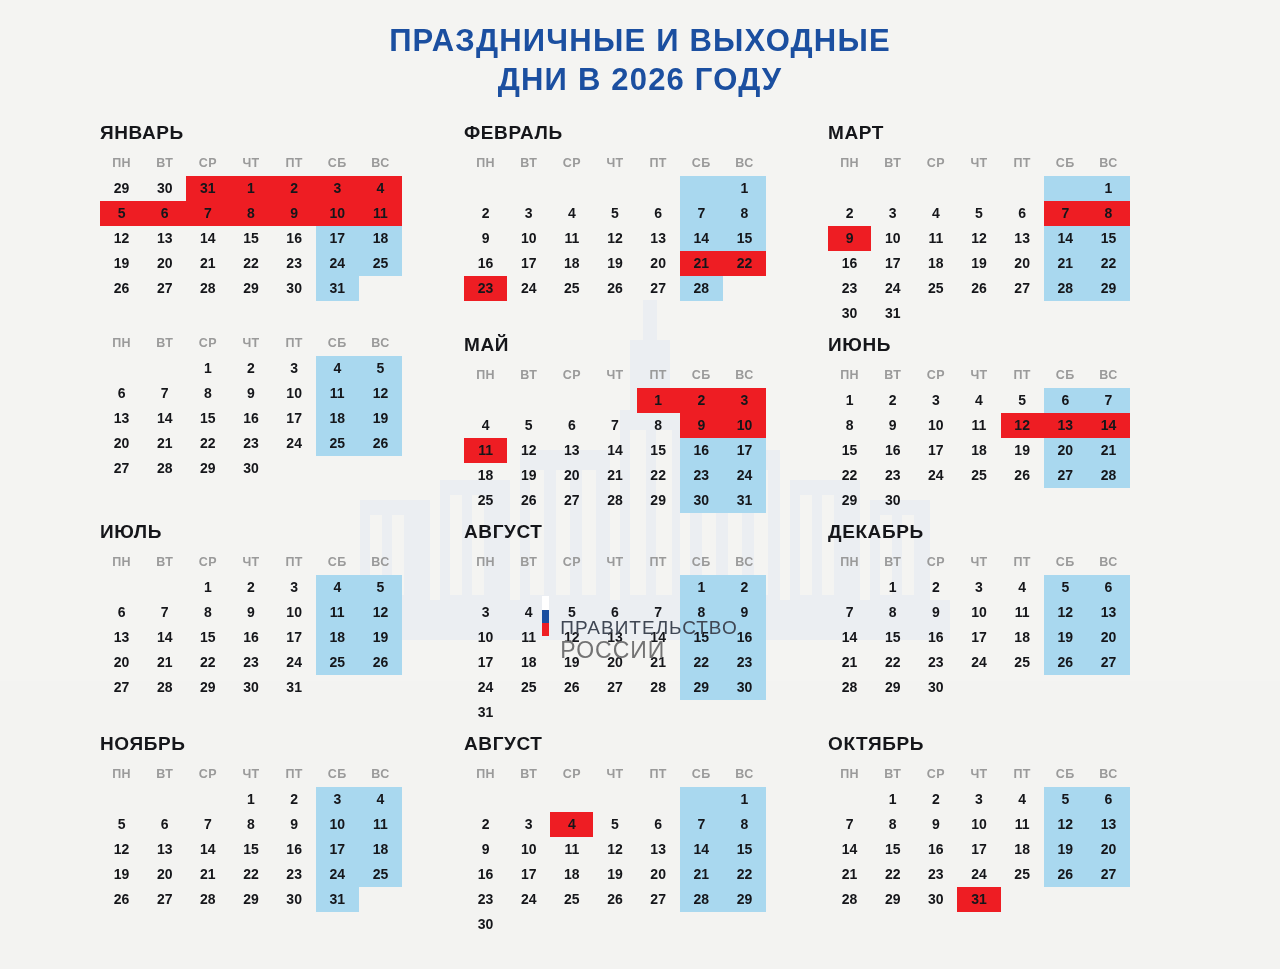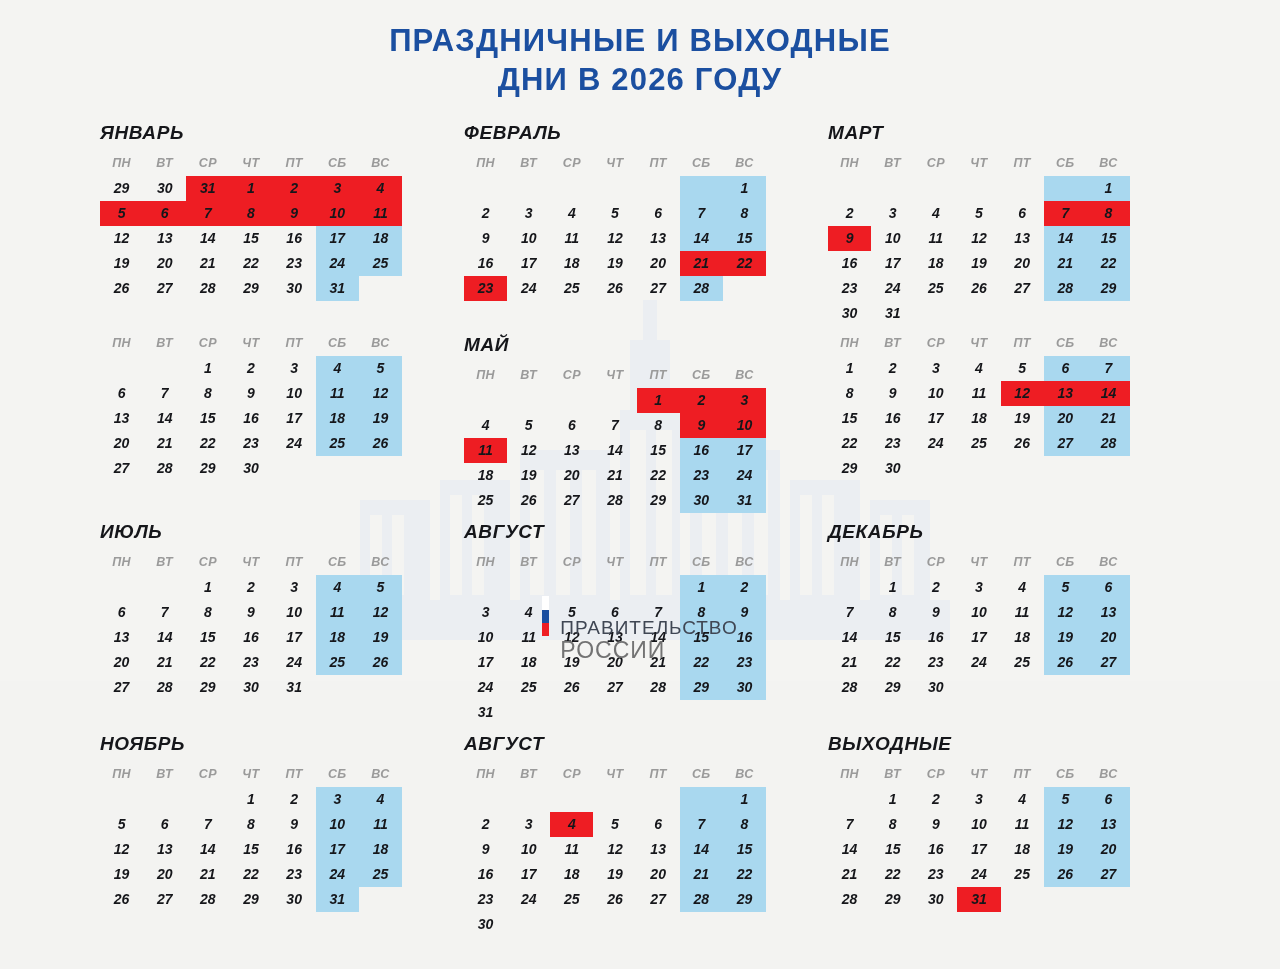--- a/index.html
+++ b/index.html
@@ -43,21 +43,20 @@
     position: relative;
     margin: 22px 0 0 0;
     display: grid;
     grid-template-columns: repeat(3, 1fr);
     row-gap: 8px;
     padding: 0 88px 0 100px;
     box-sizing: border-box;
   }
   .month {
     width: 310px;
-    font-style: italic;
   }
   .month-name {
     font-weight: bold;
     font-size: 19px;
     color: #15161a;
     letter-spacing: 0.6px;
     margin-bottom: 10px;
   }
   table.cal {
     border-collapse: collapse;
@@ -483,20 +482,21 @@
               <td class="">27</td>
               <td class="">28</td>
               <td class="">29</td>
               <td class="weekend">30</td>
               <td class="weekend">31</td>
             </tr>
           </tbody>
         </table>
       </div>
       <div class="month">
+        <div class="month-name">ИЮНЬ</div>
         <table class="cal">
           <thead>
             <tr>
               <th>ПН</th>
               <th>ВТ</th>
               <th>СР</th>
               <th>ЧТ</th>
               <th>ПТ</th>
               <th>СБ</th>
               <th>ВС</th>
@@ -878,21 +878,21 @@
               <td class="empty"></td>
               <td class="empty"></td>
               <td class="empty"></td>
               <td class="empty"></td>
               <td class="empty"></td>
             </tr>
           </tbody>
         </table>
       </div>
       <div class="month">
-        <div class="month-name">ВЫХОДНЫЕ</div>
+        <div class="month-name">ОКТЯБРЬ</div>
         <table class="cal">
           <thead>
             <tr>
               <th>ПН</th>
               <th>ВТ</th>
               <th>СР</th>
               <th>ЧТ</th>
               <th>ПТ</th>
               <th>СБ</th>
               <th>ВС</th>

